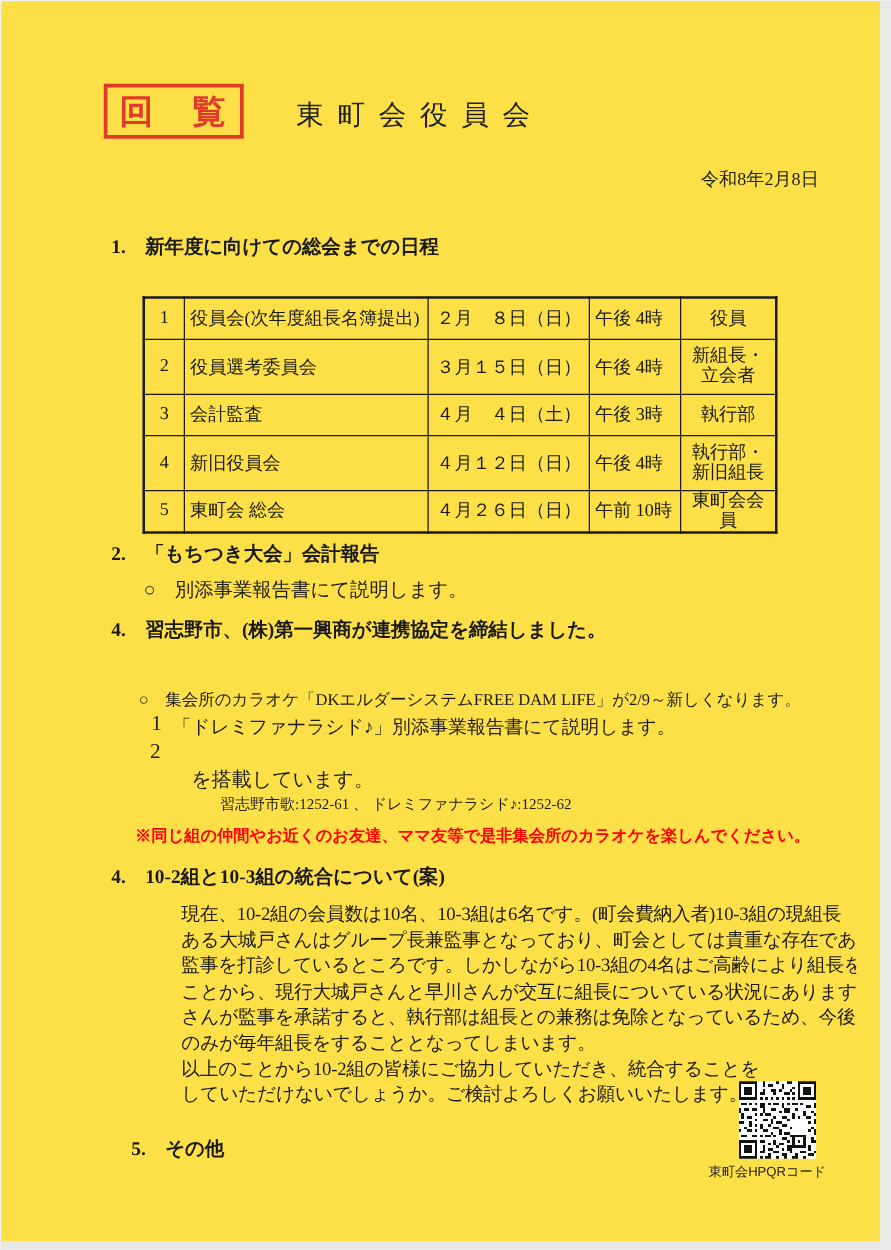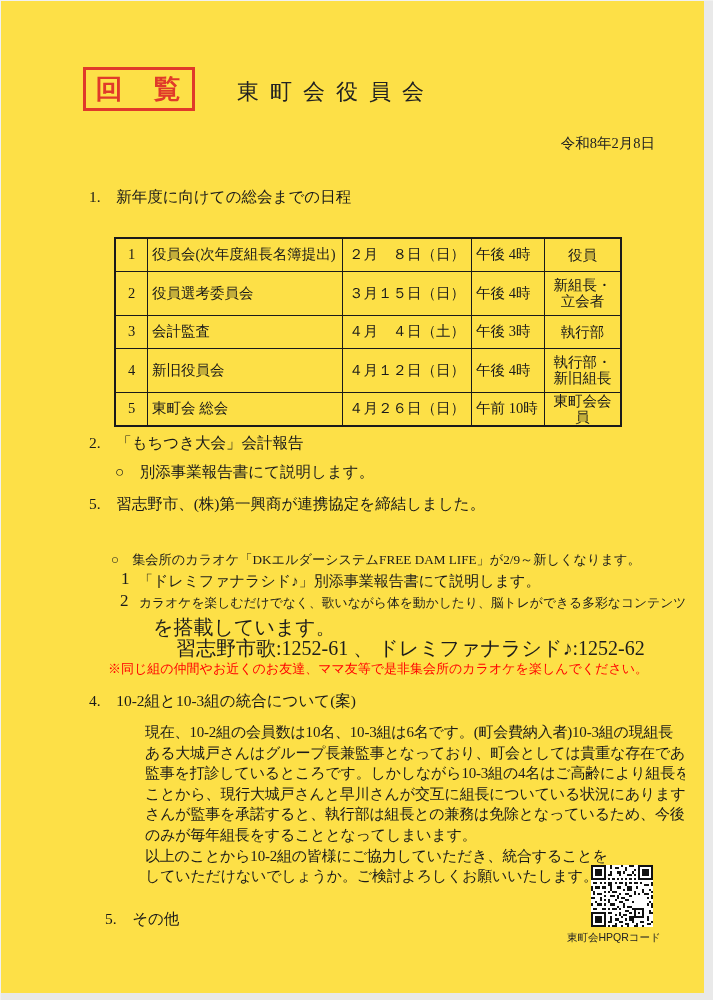--- a/index.html
+++ b/index.html
@@ -25,21 +25,21 @@
     box-sizing:border-box;
   }
   .doc-title{
     position:absolute;left:236px;top:76px;
     font-size:22px;letter-spacing:11px;color:#222;font-weight:500;
   }
   .doc-date{
     position:absolute;right:58px;top:133px;
     font-size:14.5px;color:#222;
   }
-  .sec-heading{position:absolute;font-size:15.5px;color:#1a1a1a;white-space:nowrap;}
+  .sec-heading{position:absolute;font-size:15.5px;color:#1a1a1a;white-space:nowrap;font-weight:bold;}
   .h1{left:88px;top:186px;}
   .h2{left:88px;top:432px;}
   .h3{left:88px;top:493px;}
   .h4{left:88px;top:690px;}
   .h5{left:104px;top:908px;}
 
   table.schedule{
     position:absolute;left:113px;top:236px;
     border-collapse:collapse;table-layout:fixed;
     border:2px solid #1a1a1a;
@@ -55,23 +55,23 @@
   tr.r-double{height:44px;}
   tr.r-last{height:34px;}
 
   .s2-bullet{position:absolute;left:114px;top:461px;font-size:15.5px;white-space:nowrap;}
   .s3-quote{position:absolute;left:148px;top:526px;font-size:15.5px;white-space:nowrap;}
   .s3-bullet{position:absolute;left:110px;top:550px;font-size:13.2px;white-space:nowrap;}
   .li-no1{position:absolute;left:120px;top:568px;font-size:17px;}
   .li-text1{position:absolute;left:137px;top:571px;font-size:15px;white-space:nowrap;}
   .li-no2{position:absolute;left:119px;top:590px;font-size:17px;}
   .li-text2a{position:absolute;left:138px;top:594px;font-size:12.8px;white-space:nowrap;}
-  .li-text2b{position:absolute;left:152px;top:613px;font-size:20px;white-space:nowrap;}
-  .song-numbers{position:absolute;left:175px;top:634px;font-size:20px;white-space:nowrap;}
-  .red-note{position:absolute;left:107px;top:659px;font-size:13px;color:#ff0000;font-weight:normal;white-space:nowrap;text-align:right;}
+  .li-text2b{position:absolute;left:152px;top:613px;font-size:16px;white-space:nowrap;}
+  .song-numbers{position:absolute;left:175px;top:634px;font-size:12px;white-space:nowrap;}
+  .red-note{position:absolute;left:107px;top:659px;font-size:13px;color:#ff0000;font-weight:bold;white-space:nowrap;text-align:right;}
 
   .s4-par{
     position:absolute;left:115px;top:721px;width:540px;height:168px;
     overflow:hidden;
     margin-left:29px;
   }
   .s4-par .line{
     font-size:15px;line-height:20.6px;white-space:nowrap;color:#1a1a1a;
     letter-spacing:-0.2px;
   }
@@ -130,26 +130,25 @@
         <td class="c-date">４月２６日（日）</td>
         <td class="c-time">午前 10時</td>
         <td class="c-who">東町会会員</td>
       </tr>
     </tbody>
   </table>
 
   <div class="sec-heading h2">2.　「もちつき大会」会計報告</div>
   <div class="s2-bullet">○　別添事業報告書にて説明します。</div>
 
-  <div class="sec-heading h3">5.　習志野市、(株)第一興商が連携協定を締結しました。</div>
+  <div class="sec-heading h3">4.　習志野市、(株)第一興商が連携協定を締結しました。</div>
   <div class="s3-bullet">○　集会所のカラオケ「DKエルダーシステムFREE DAM LIFE」が2/9～新しくなります。</div>
   <div class="li-no1">1</div>
   <div class="li-text1">「ドレミファナラシド♪」別添事業報告書にて説明します。</div>
   <div class="li-no2">2</div>
-  <div class="li-text2a">カラオケを楽しむだけでなく、歌いながら体を動かしたり、脳トレができる多彩なコンテンツ</div>
   <div class="li-text2b">を搭載しています。</div>
   <div class="song-numbers">習志野市歌:1252-61 、 ドレミファナラシド♪:1252-62</div>
   <div class="red-note">※同じ組の仲間やお近くのお友達、ママ友等で是非集会所のカラオケを楽しんでください。</div>
 
   <div class="sec-heading h4">4.　10-2組と10-3組の統合について(案)</div>
   <div class="s4-par">
     <div class="line">現在、10-2組の会員数は10名、10-3組は6名です。(町会費納入者)10-3組の現組長</div>
     <div class="line">ある大城戸さんはグループ長兼監事となっており、町会としては貴重な存在であり、来</div>
     <div class="line">監事を打診しているところです。しかしながら10-3組の4名はご高齢により組長を出来</div>
     <div class="line">ことから、現行大城戸さんと早川さんが交互に組長についている状況にあります。仮に</div>

